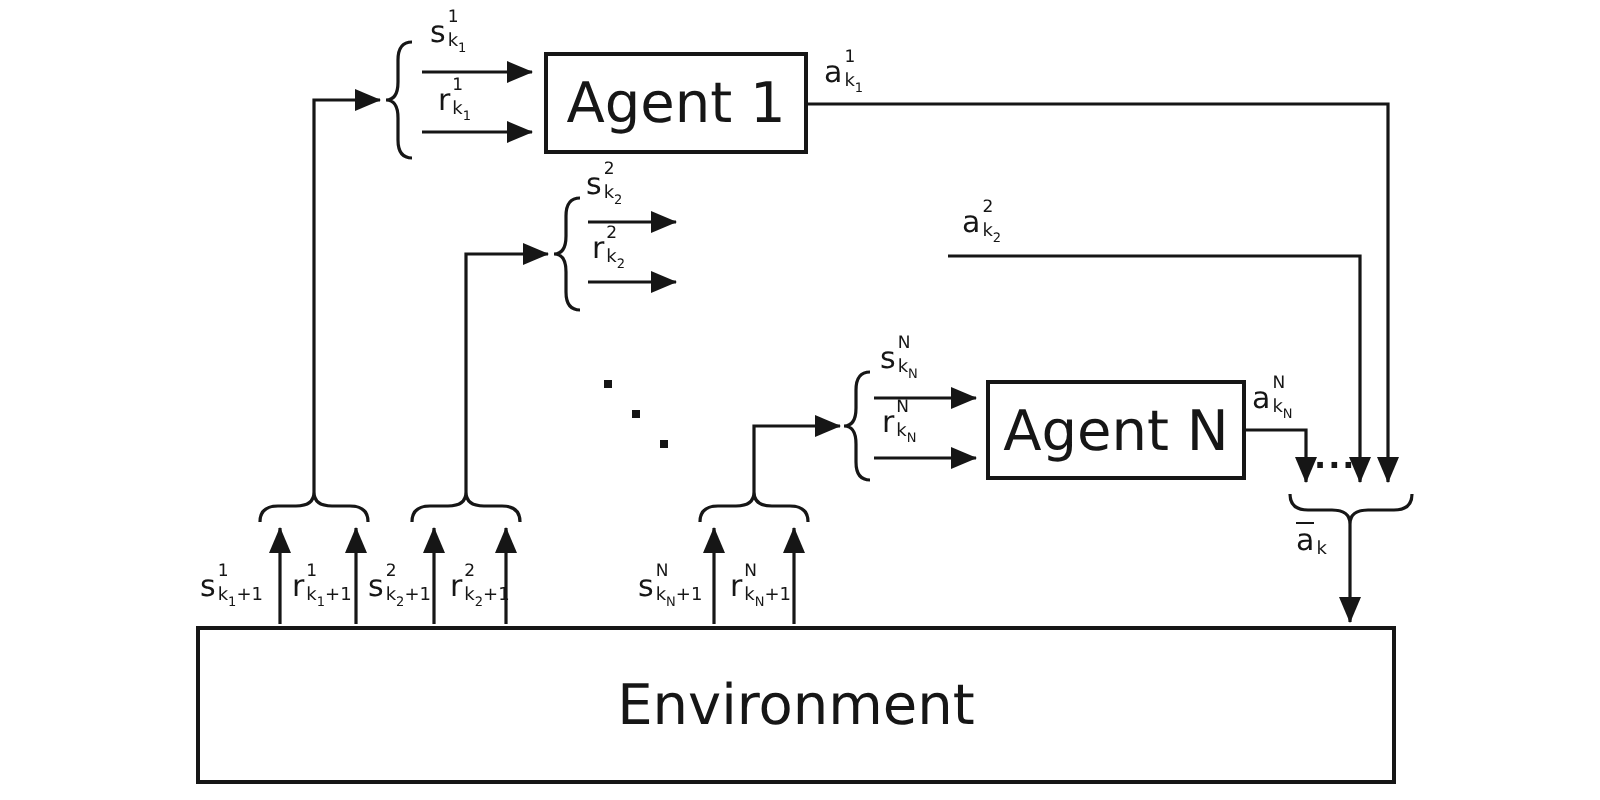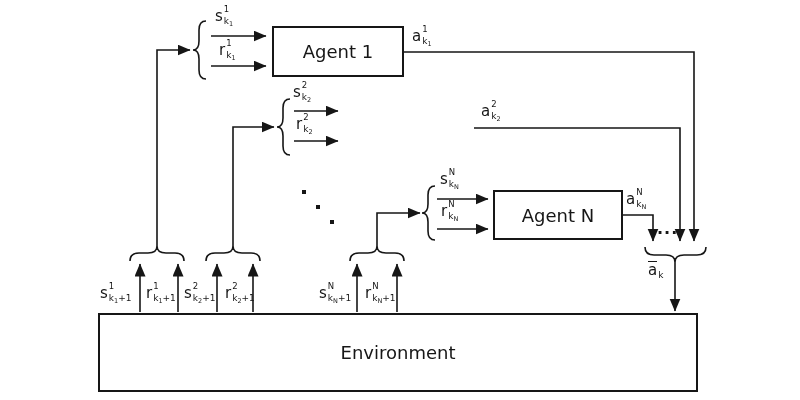--- a/index.html
+++ b/index.html
@@ -4,21 +4,21 @@
 <style>
   :root { --ink:#161616; --background:#ffffff; --box_fill:#ffffff; }
   * { margin:0; padding:0; box-sizing:border-box; }
   body { background:var(--background); font-family:"DejaVu Sans", sans-serif; }
   .canvas { position:relative; width:800px; height:400px; background:var(--background); overflow:hidden; }
   svg.wires { position:absolute; left:0; top:0; color:var(--ink); }
   svg.wires path { stroke:currentColor; stroke-width:1.6; fill:none; }
   svg.wires path.head { stroke:none; fill:currentColor; }
   .box { position:absolute; border:2px solid var(--ink); background:var(--box_fill);
          display:flex; align-items:center; justify-content:center;
-         color:var(--ink); font-size:18px; }
+         color:var(--ink); font-size:28px; }
   .ml { position:absolute; display:flex; align-items:center; color:var(--ink); line-height:1; white-space:nowrap; }
   .ml .b  { font-size:15px; line-height:1; }
   .ml .b.bar { border-top:1.6px solid var(--ink); padding-top:1px; }
   .ml .sc { display:flex; flex-direction:column; align-items:flex-start; margin-left:1px; }
   .ml .sup { font-size:8.5px; height:10px; margin-bottom:2px; }
   .ml .sub { font-size:9px; display:flex; align-items:flex-start; }
   .ml .ss  { font-size:6.5px; margin-top:4px; }
   .ml .st  { font-size:9px; }
   .hdots { position:absolute; color:var(--ink); font-size:16px; font-weight:bold; letter-spacing:1px; }
   .ddot { position:absolute; width:4px; height:4px; background:var(--ink); }

